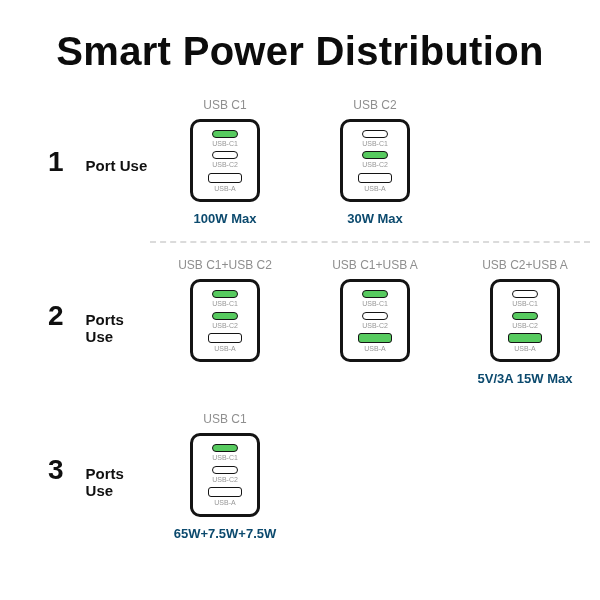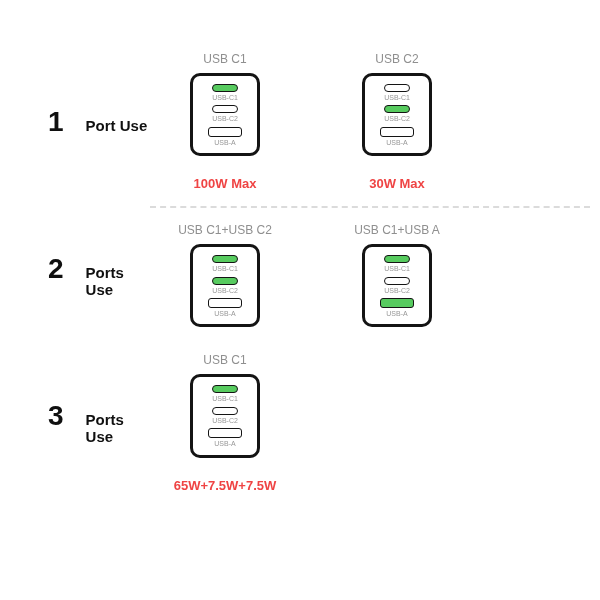--- a/index.html
+++ b/index.html
@@ -10,42 +10,43 @@
   .title { font-size:40px; font-weight:800; text-align:center; color:#0c0c0c;
            letter-spacing:0.3px; line-height:1.15; }
   .subtitle { margin-top:14px; font-size:16.5px; text-align:center; color:#1d1d1d; }
 
   .rows { margin-top:24px; }
   .row { display:flex; align-items:center; }
   .row-label { width:150px; padding-left:48px; display:flex; align-items:baseline; gap:5px; }
   .row-number { font-size:28px; font-weight:700; color:#101010; }
   .row-text { font-size:15px; font-weight:700; color:#101010;margin-left:17px; }
 
-  .chargers { flex:1; display:flex;gap:22px; }
+  .chargers { flex:1; display:flex; }
   .charger-col { width:150px; display:flex; flex-direction:column; align-items:center; }
   .charger-header { font-size:12px; color:#8f8f8f; margin-bottom:7px; white-space:nowrap; }
 
   .charger { width:70px; border:3px solid #141414; border-radius:10px; background:#fff;
              display:flex; flex-direction:column; align-items:center; padding:8px 0 3px; }
   .port { background:#ffffff; border:1.5px solid #141414; }
   .port.pill { width:26px; height:8px; border-radius:5px; }
   .port.usba { width:34px; height:10px; border-radius:3px; }
   .port-label { font-size:7px; color:#979797; margin:2px 0 3px; line-height:1.2; }
 
-  .charger-caption { margin-top:20px; font-size:13px; font-weight:700; color:#ef4444;
+  .charger-caption { margin-top:9px; font-size:13px; font-weight:700; color:#0c4a6e;
                      white-space:nowrap; }
 
   .divider { border-top:2px dashed #dbdbdb; margin:15px 10px 15px 150px; }
   .row-3 { margin-top:26px; }
 </style>
 </head>
 <body>
 
 <div class="page">
 
+  <h1 class="title">Smart Power Distribution</h1>
 
   <div class="rows">
 
     <div class="row row-1">
       <div class="row-label">
         <span class="row-number">1</span>
         <span class="row-text">Port Use</span>
       </div>
       <div class="chargers">
 
@@ -105,20 +106,32 @@
           <div class="charger">
             <div class="port pill" style="background: rgb(87, 203, 95);"></div>
             <div class="port-label">USB-C1</div>
             <div class="port pill"></div>
             <div class="port-label">USB-C2</div>
             <div class="port usba" style="background: rgb(87, 203, 95);"></div>
             <div class="port-label">USB-A</div>
           </div>
         </div>
 
+        <div class="charger-col">
+          <div class="charger-header">USB C2+USB A</div>
+          <div class="charger">
+            <div class="port pill"></div>
+            <div class="port-label">USB-C1</div>
+            <div class="port pill" style="background: rgb(87, 203, 95);"></div>
+            <div class="port-label">USB-C2</div>
+            <div class="port usba" style="background: rgb(87, 203, 95);"></div>
+            <div class="port-label">USB-A</div>
+          </div>
+          <div class="charger-caption">5V/3A 15W Max</div>
+        </div>
 
       </div>
     </div>
 
     <div class="row row-3">
       <div class="row-label">
         <span class="row-number">3</span>
         <span class="row-text">Ports Use</span>
       </div>
       <div class="chargers">

